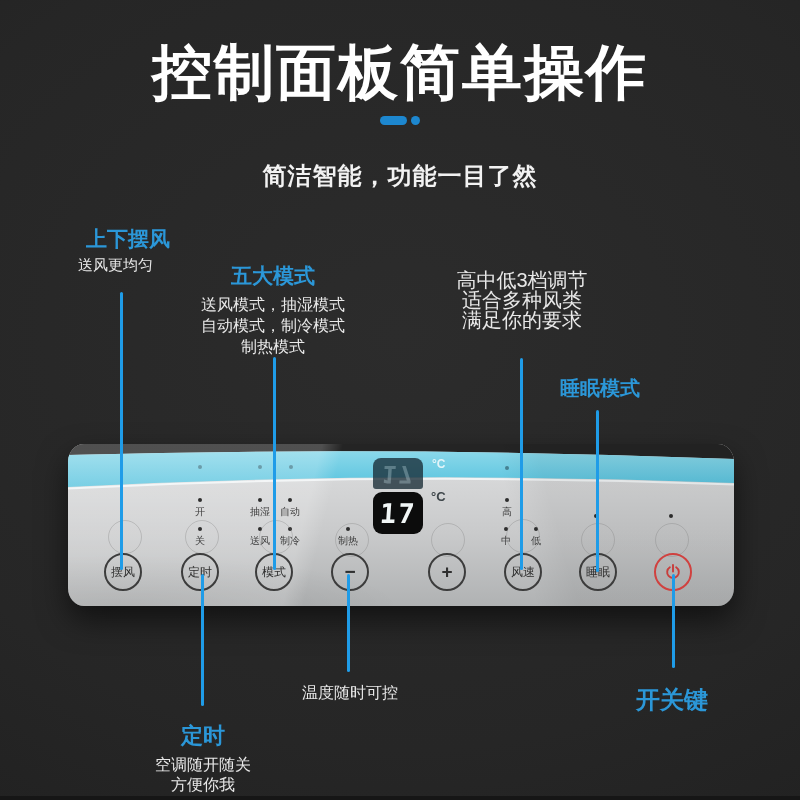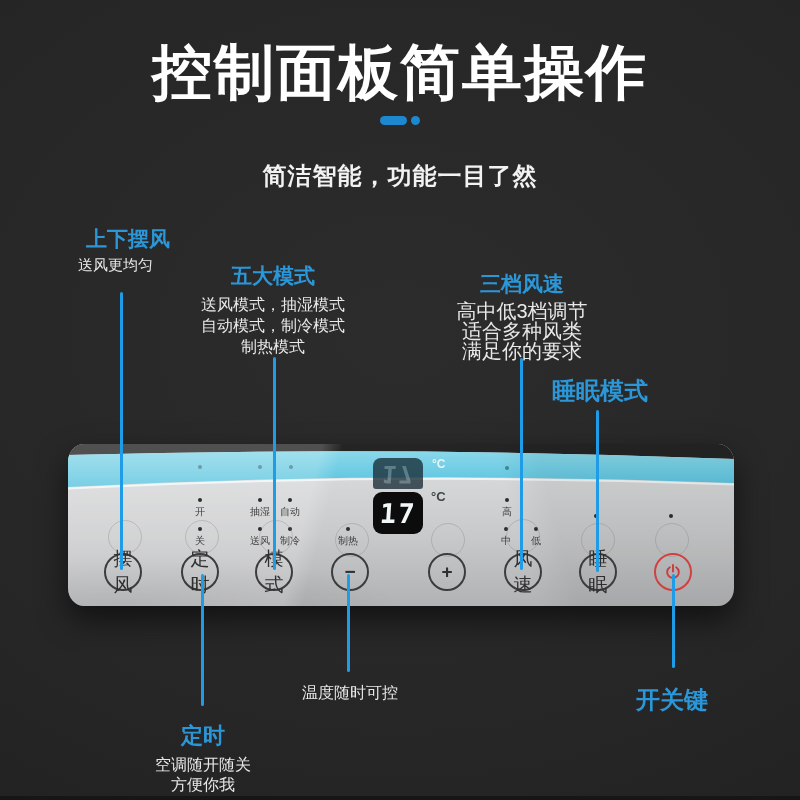--- a/index.html
+++ b/index.html
@@ -28,21 +28,21 @@
   .ann-swing{left:78px;top:225px;}
   .ann-swing .t{font-size:21px;margin-left:8px;}
   .ann-swing .d{font-size:15px;margin-top:3px;}
   .ann-modes{left:273px;top:262px;}
   .ann-modes .t{font-size:21px;margin-bottom:5px;}
   .ann-modes .d{font-size:16px;line-height:21px;}
   .ann-fan{left:522px;top:270px;}
   .ann-fan .t{font-size:21px;margin-bottom:4px;}
   .ann-fan .d{font-size:20px;line-height:20px;}
   .ann-sleep{left:600px;top:375px;}
-  .ann-sleep .t{font-size:24px;}
+  .ann-sleep .t{font-size:20px;}
   .ann-temp{left:350px;top:683px;}
   .ann-temp .t{font-size:21px;margin-bottom:4px;}
   .ann-temp .d{font-size:16px;}
   .ann-timer{left:203px;top:722px;}
   .ann-timer .t{font-size:22px;margin-bottom:4px;}
   .ann-timer .d{font-size:16px;line-height:20px;}
   .ann-power{left:672px;top:684px;}
   .ann-power .t{font-size:24px;}
   
   .cline{position:absolute;width:3px;background:#1f9ce8;border-radius:2px;z-index:40;}
@@ -85,21 +85,21 @@
     background:rgba(24,44,54,.78);display:flex;align-items:center;justify-content:center;overflow:hidden;
   }
   .lcd-refl .digits{font-family:"DejaVu Sans Mono",monospace;font-weight:700;font-size:24px;color:rgba(210,235,243,.30);transform:scaleY(-1) skewX(4deg);letter-spacing:2px;}
   .unit{position:absolute;left:363px;top:45px;font-size:13px;color:#3e464a;font-weight:700;}
   .unit-refl{position:absolute;left:364px;top:13px;font-size:12px;color:rgba(238,248,251,.9);font-weight:700;}
   
   .pbtn{
     position:absolute;width:38px;height:38px;border-radius:50%;
     border:2px solid #3c3c3c;background:transparent;box-sizing:border-box;
     display:flex;align-items:center;justify-content:center;
-    font-family:inherit;font-size:19px;color:#2f2f2f;font-weight:500;letter-spacing:0;
+    font-family:inherit;font-size:12px;color:#2f2f2f;font-weight:500;letter-spacing:0;
     padding:0;cursor:pointer;z-index:20;
   }
   .pbtn.sign{font-size:19px;font-weight:700;}
   .pbtn.power{border-color:#d0413f;}
   .ghost{position:absolute;width:34px;height:34px;border-radius:50%;border:1.5px solid rgba(120,120,120,.30);box-sizing:border-box;z-index:12;}
 </style>
 </head>
 <body>
 
 <div class="stage">
@@ -117,21 +117,20 @@
     <div class="d">自动模式，制冷模式</div>
     <div class="d">制热模式</div>
   </div>
 
   <div class="ann ann-swing">
     <div class="t">上下摆风</div>
     <div class="d">送风更均匀</div>
   </div>
 
   <div class="ann center ann-fan">
-    <div class="t">三档风速</div>
     <div class="d">高中低3档调节</div>
     <div class="d">适合多种风类</div>
     <div class="d">满足你的要求</div>
   </div>
 
   <div class="ann center ann-sleep">
     <div class="t">睡眠模式</div>
   </div>
 
   <div class="ann center ann-temp">

